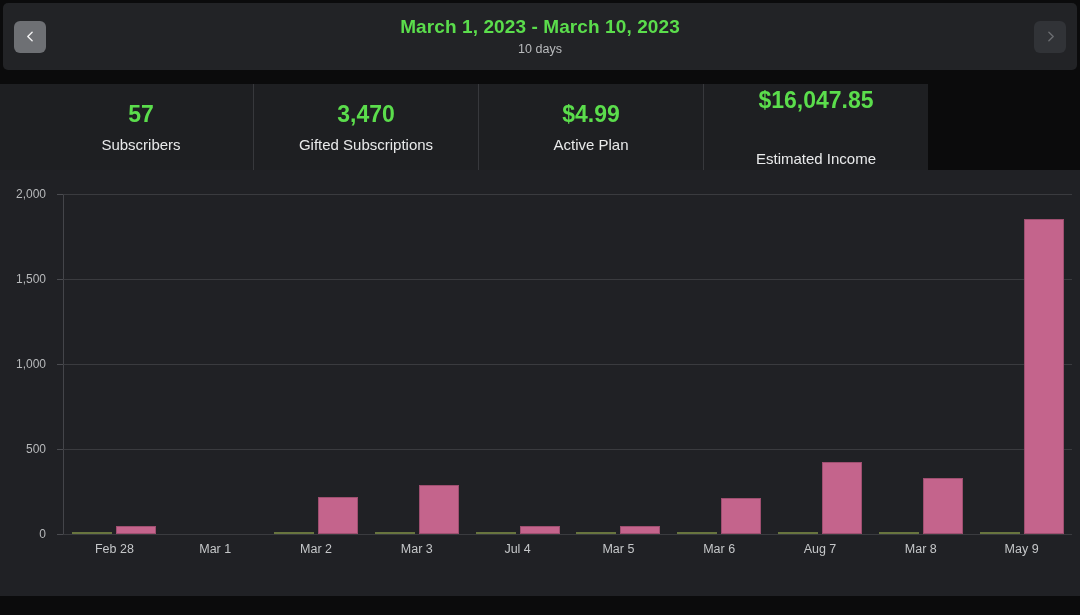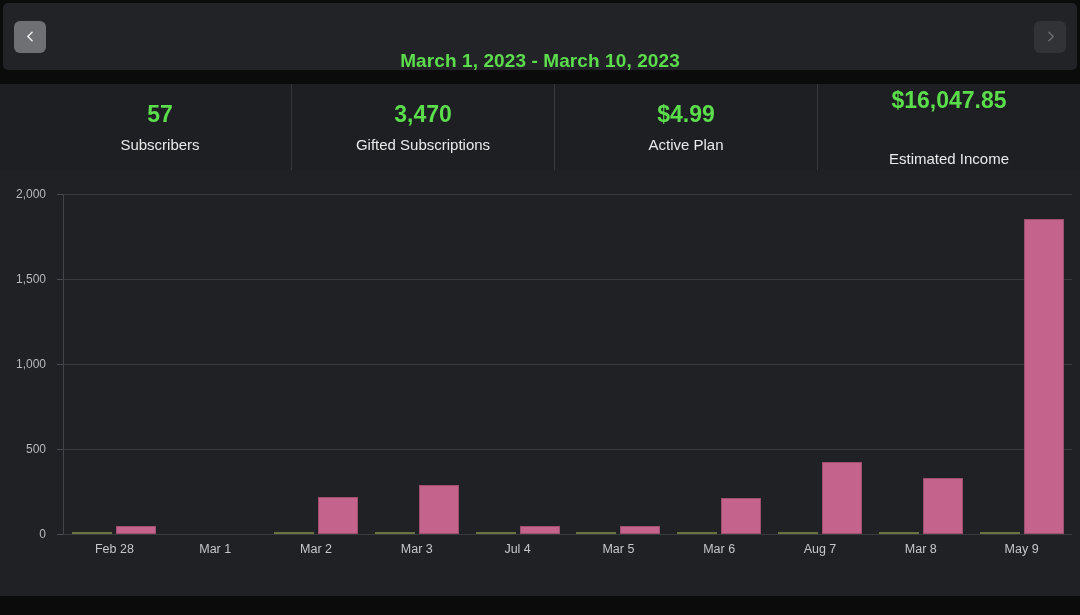--- a/index.html
+++ b/index.html
@@ -11,21 +11,21 @@
   }
   #app { width: 1080px; height: 615px; position: relative; background: #0b0b0c; }
 
   
   .header-wrap { width: 1080px; height: 70px; background: #0b0b0c; padding: 3px 3px 0 3px; }
   .header {
     position: relative;
     width: 1074px; height: 67px;
     background: #222326;
     border-radius: 5px;
-    display: flex; align-items: flex-end; justify-content: center;
+    display: flex; align-items: center; justify-content: center;
   }
   .nav-btn {
     position: absolute; top: 50%; transform: translateY(-50%);
     width: 32px; height: 32px;
     background: #6e7074;
     border-radius: 6px;
     border: none;
     display: flex; align-items: center; justify-content: center;
     cursor: pointer;
   }
@@ -45,21 +45,21 @@
   .range-sub {
     color: #b9bbbd;
     font-size: 12.5px;
     margin-top: 7px;
   }
 
   
   .stats-wrap { width: 1080px; padding: 14px 0 0 0; background: #0b0b0c; }
   .stats {
     display: flex;
-    width: 1080px; height: 86px;
+    width: 928px; height: 86px;
     background: #1e1f22;
     padding-left: 29px;
   }
   .stat {
     flex: 1 1 0;
     display: flex; flex-direction: column;
     align-items: center; justify-content: center;
     border-right: 1px solid #37383c;
   }
   .stat:last-child { border-right: none; gap: 28px; }
@@ -177,20 +177,21 @@
       <button class="nav-btn prev">
         <span>
           <svg width="13" height="13" viewBox="0 0 24 24" fill="none" stroke-width="2.6" stroke-linecap="round" stroke-linejoin="round">
               <polyline points="15 4 7 12 15 20"></polyline>
             </svg>
         </span>
       </button>
 
       <div class="header-center">
         <div class="range-title">March 1, 2023 - March 10, 2023</div>
+        <div class="range-sub">10 days</div>
       </div>
 
       <button class="nav-btn next">
         <span>
           <svg width="13" height="13" viewBox="0 0 24 24" fill="none" stroke-width="2.6" stroke-linecap="round" stroke-linejoin="round">
               <polyline points="9 4 17 12 9 20"></polyline>
             </svg>
         </span>
       </button>
     </div>

